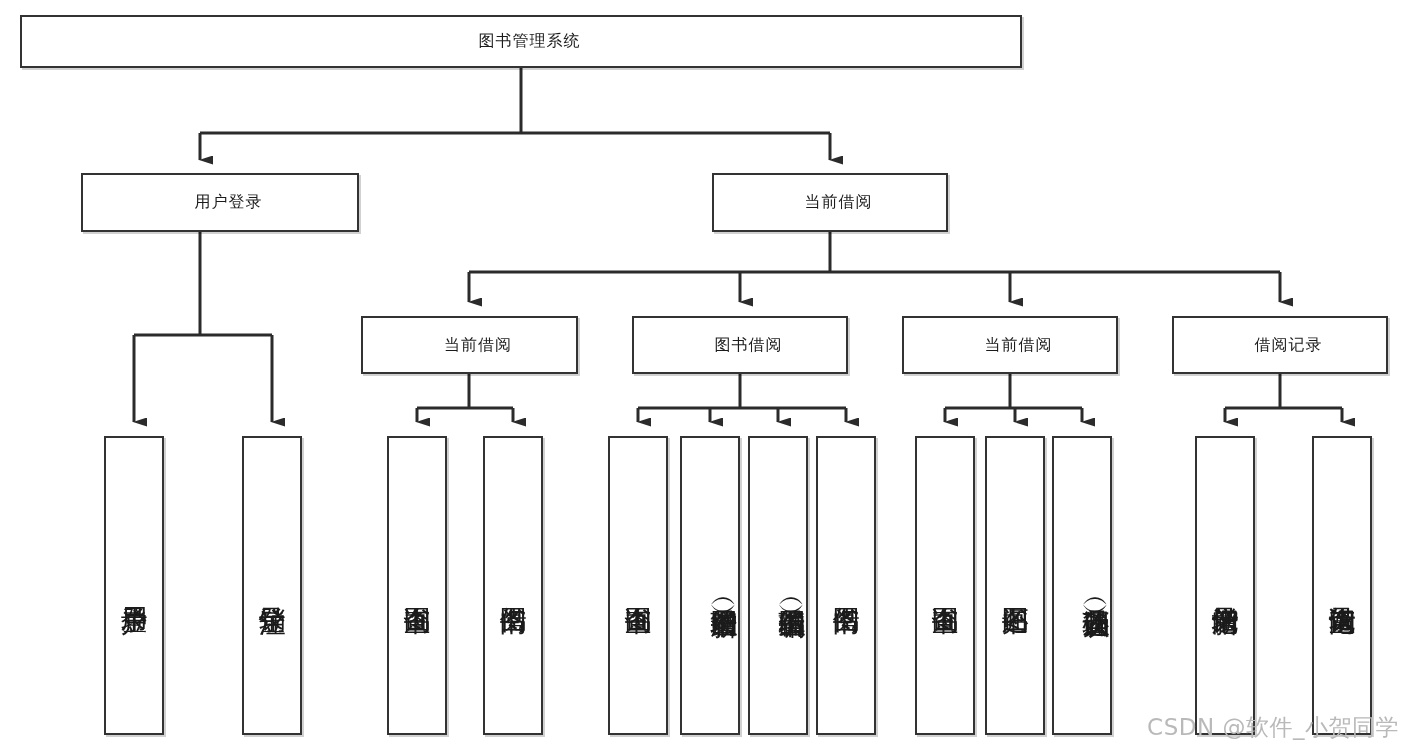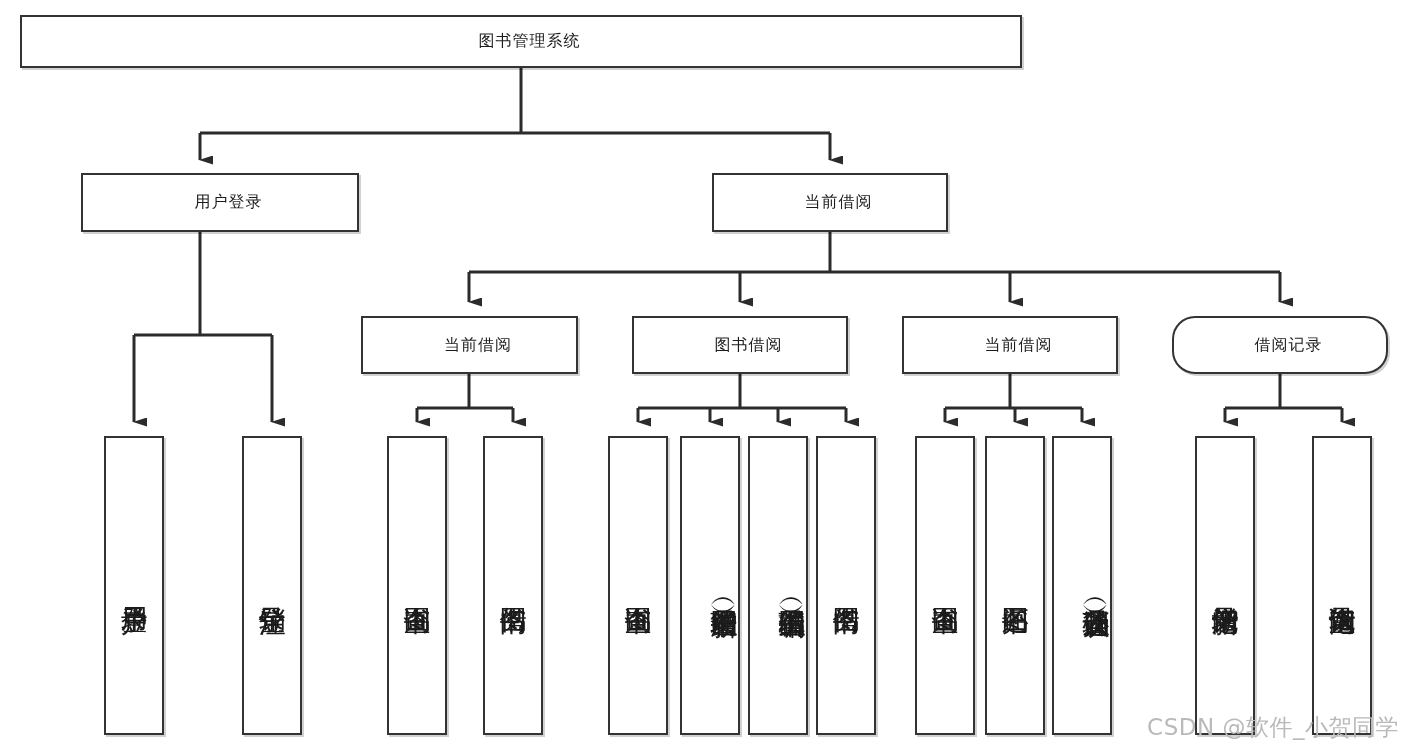--- a/index.html
+++ b/index.html
@@ -157,21 +157,21 @@
 
   <div class="node-box" style="left:361px; top:316px; width:217px; height:58px;">
     <div class="node-label-h">当前借阅</div>
   </div>
   <div class="node-box" style="left:632px; top:316px; width:216px; height:58px;padding-left:12px;">
     <div class="node-label-h">图书借阅</div>
   </div>
   <div class="node-box" style="left:902px; top:316px; width:216px; height:58px;">
     <div class="node-label-h">当前借阅</div>
   </div>
-  <div class="node-box" style="left:1172px; top:316px; width:216px; height:58px;border-radius:23px;">
+  <div class="node-box" style="left:1172px; top:316px; width:216px; height:58px;">
     <div class="node-label-h">借阅记录</div>
   </div>
 
   <div class="node-box" style="left:104px; top:436px; width:60px; height:299px;">
     <div class="node-label-v">用户登录</div>
   </div>
   <div class="node-box" style="left:242px; top:436px; width:60px; height:299px;">
     <div class="node-label-v">注销登录</div>
   </div>
   <div class="node-box" style="left:387px; top:436px; width:60px; height:299px;">

